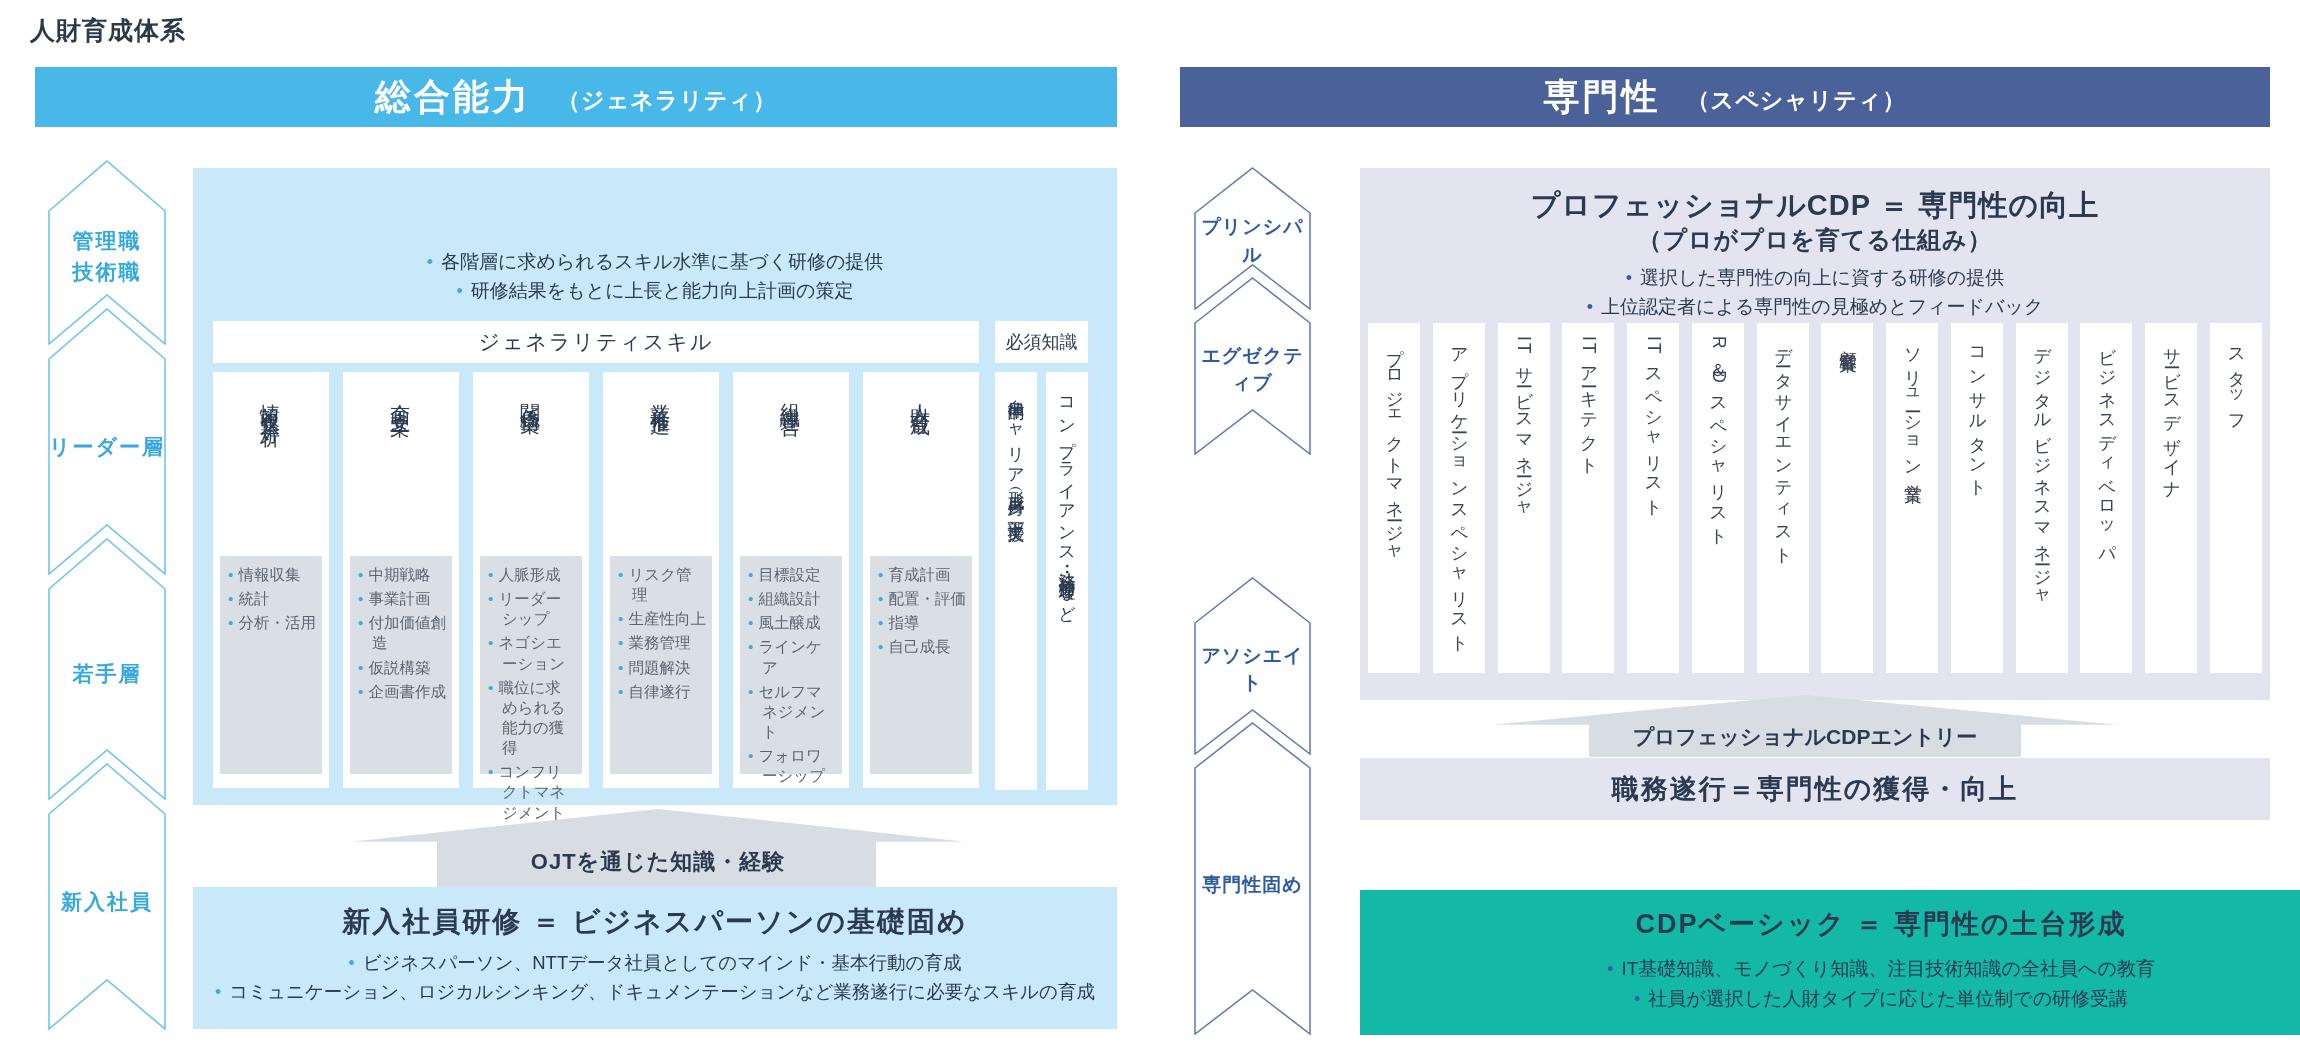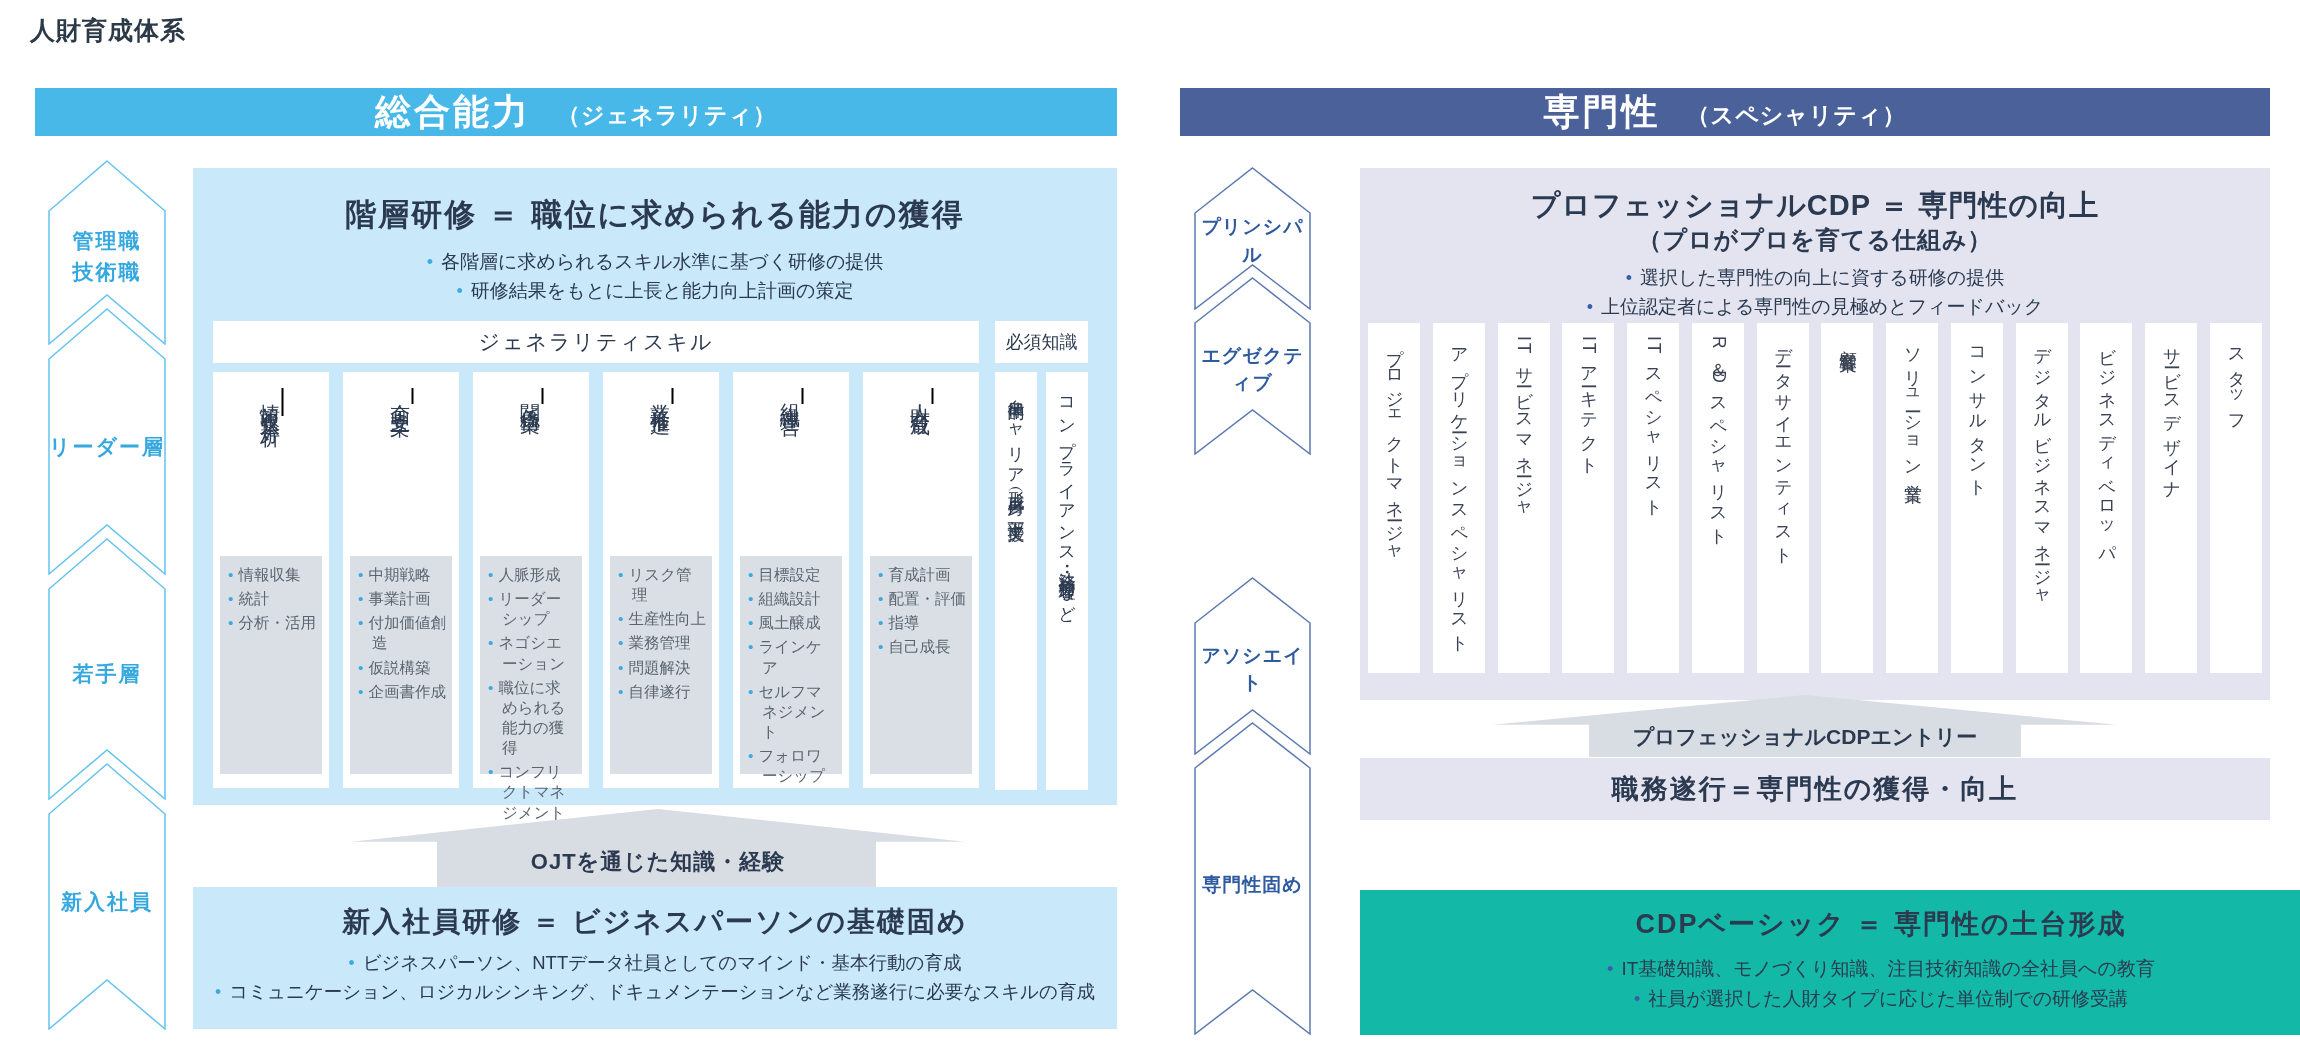--- a/index.html
+++ b/index.html
@@ -11,21 +11,21 @@
   }
   .page { position:relative; width:2300px; height:1058px; background:#fff; }
 
   .page-title {
     position:absolute; left:30px; top:14px;
     font-size:25px; font-weight:bold; color:#2C3947; letter-spacing:1px;
   }
 
   
   .hdr {
-    position:absolute; top:88px; height:48px;
+    position:absolute; top:67px; height:60px;
     display:flex; align-items:center; justify-content:center; gap:26px;
     color:#fff;
   }
   .hdr-left  { left:35px;  width:1082px; background:#47B8E8; }
   .hdr-right { left:1180px; width:1090px; background:#4A6199; }
   .hdr-title { font-size:36px; font-weight:bold; letter-spacing:3px; }
   .hdr-sub   { font-size:23px; font-weight:bold; letter-spacing:1px; padding-top:6px; }
 
   
   .chev { position:absolute; }
@@ -59,21 +59,21 @@
     font-size:21px; color:#2B3A50; letter-spacing:2px;
   }
   .req-header-bar {
     position:absolute; left:802px; top:153px; width:93px; height:42px;
     background:#fff; display:flex; align-items:center; justify-content:center;
     font-size:18px; color:#2B3A50;
   }
 
   .skill-cols {
     position:absolute; left:20px; top:204px; width:766px; height:416px;
-    display:flex; gap:14px;text-decoration:underline;
+    display:flex; gap:14px;
   }
   .skill-col {
     flex:1 1 0; background:#fff; position:relative;
     display:flex; flex-direction:column; align-items:center;
   }
   .vtext {
     writing-mode:vertical-rl; text-orientation:mixed;
   }
   .skill-col-title {
     margin-top:16px; font-size:20px; color:#2B3A50; letter-spacing:4px; font-weight:500;
@@ -204,21 +204,20 @@
   <div class="chev" style="left:48px; top:763px; width:118px; height:267px;">
     <svg width="118" height="267">
         <polygon points="59,1 117,51 117,266 59,217 1,266 1,51" fill="#ffffff" stroke="#64C3EE" stroke-width="1.5"></polygon>
       </svg>
     <div class="chev-label chev-label-left">
       <div>新入社員</div>
     </div>
   </div>
 
   <div class="panel-left-top">
-    <div class="sec-heading left-top-heading">階層研修 ＝ 職位に求められる能力の獲得</div>
     <div class="left-top-bullets">
       <div class="bullet-line acc-blue">各階層に求められるスキル水準に基づく研修の提供</div>
       <div class="bullet-line acc-blue">研修結果をもとに上長と能力向上計画の策定</div>
     </div>
 
     <div class="skill-header-bar">ジェネラリティスキル</div>
     <div class="req-header-bar">必須知識</div>
 
     <div class="skill-cols">
       <div class="skill-col">

